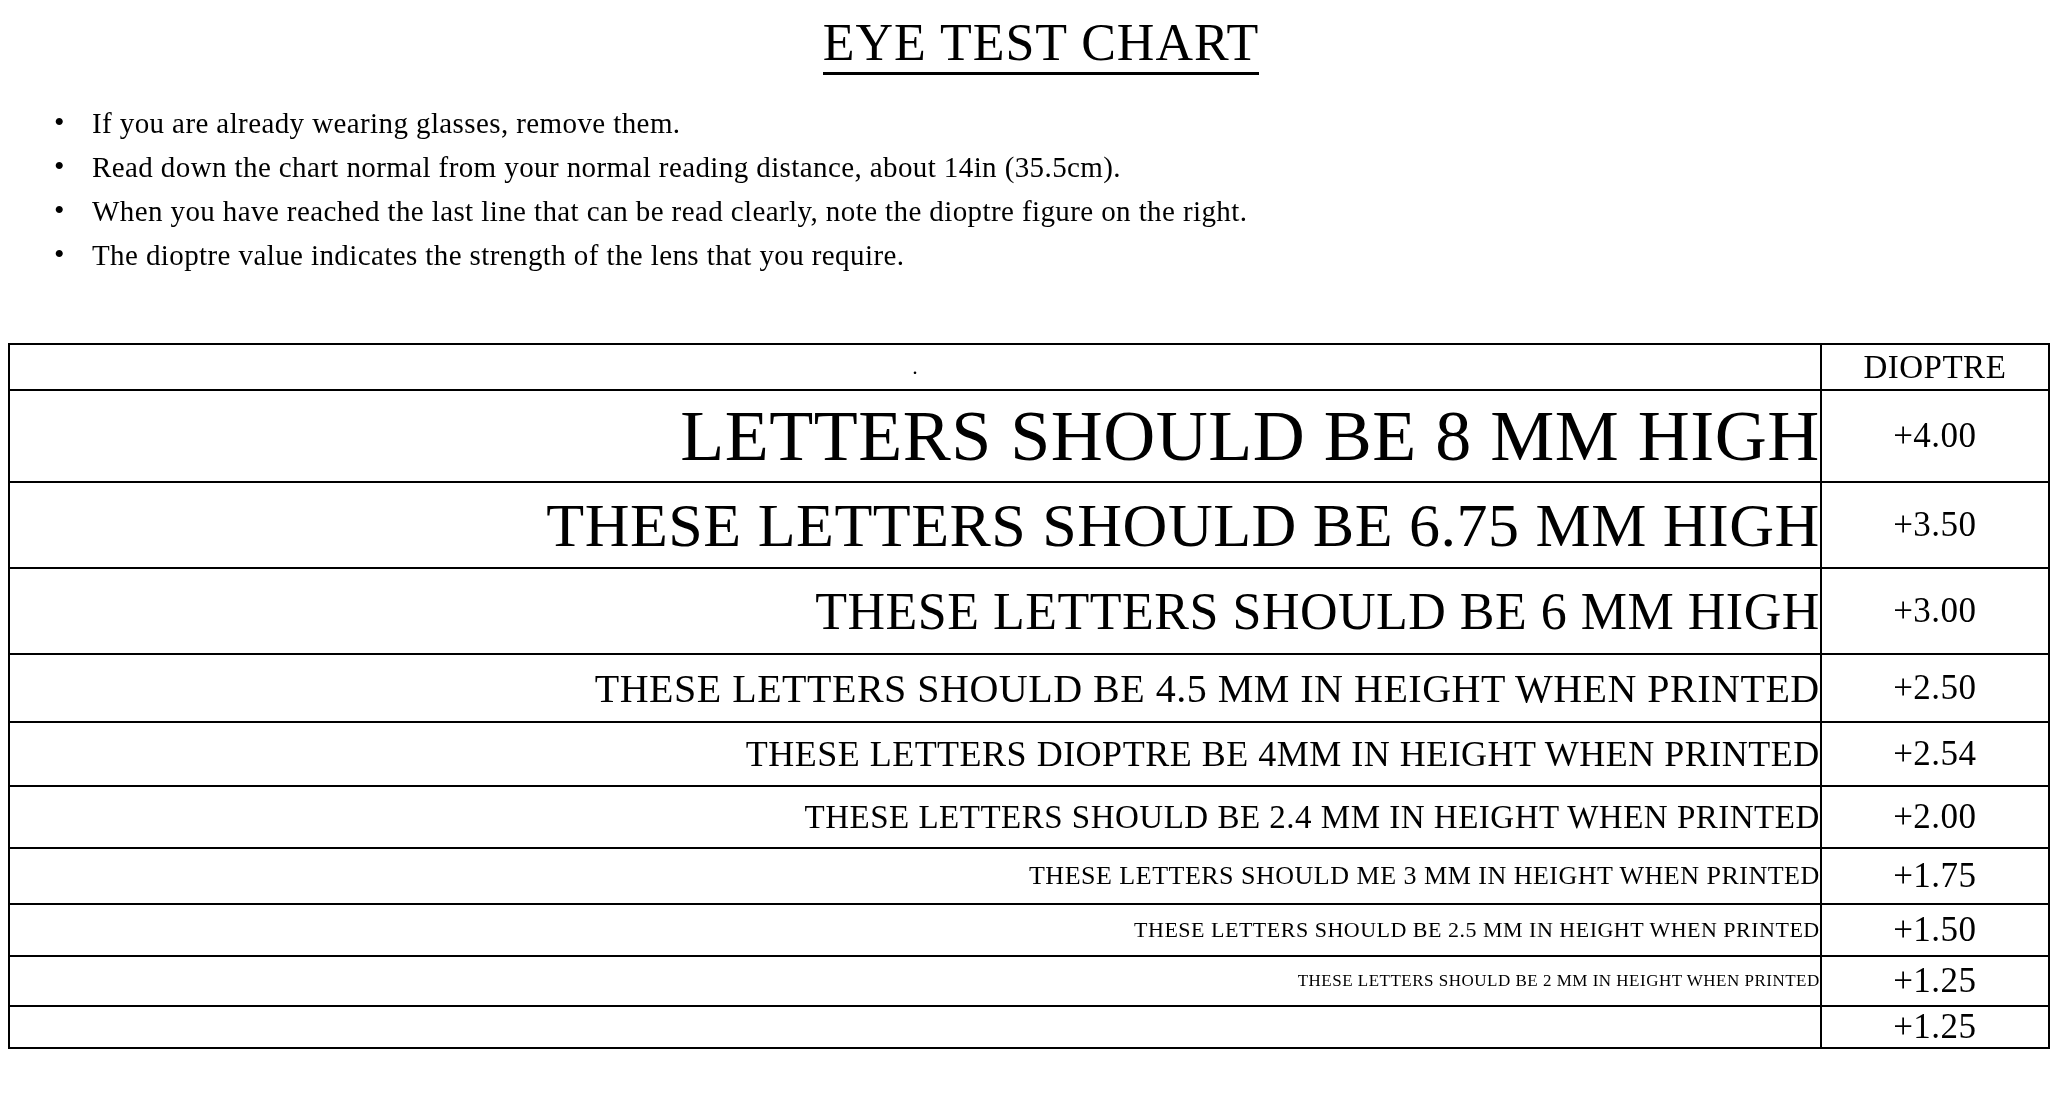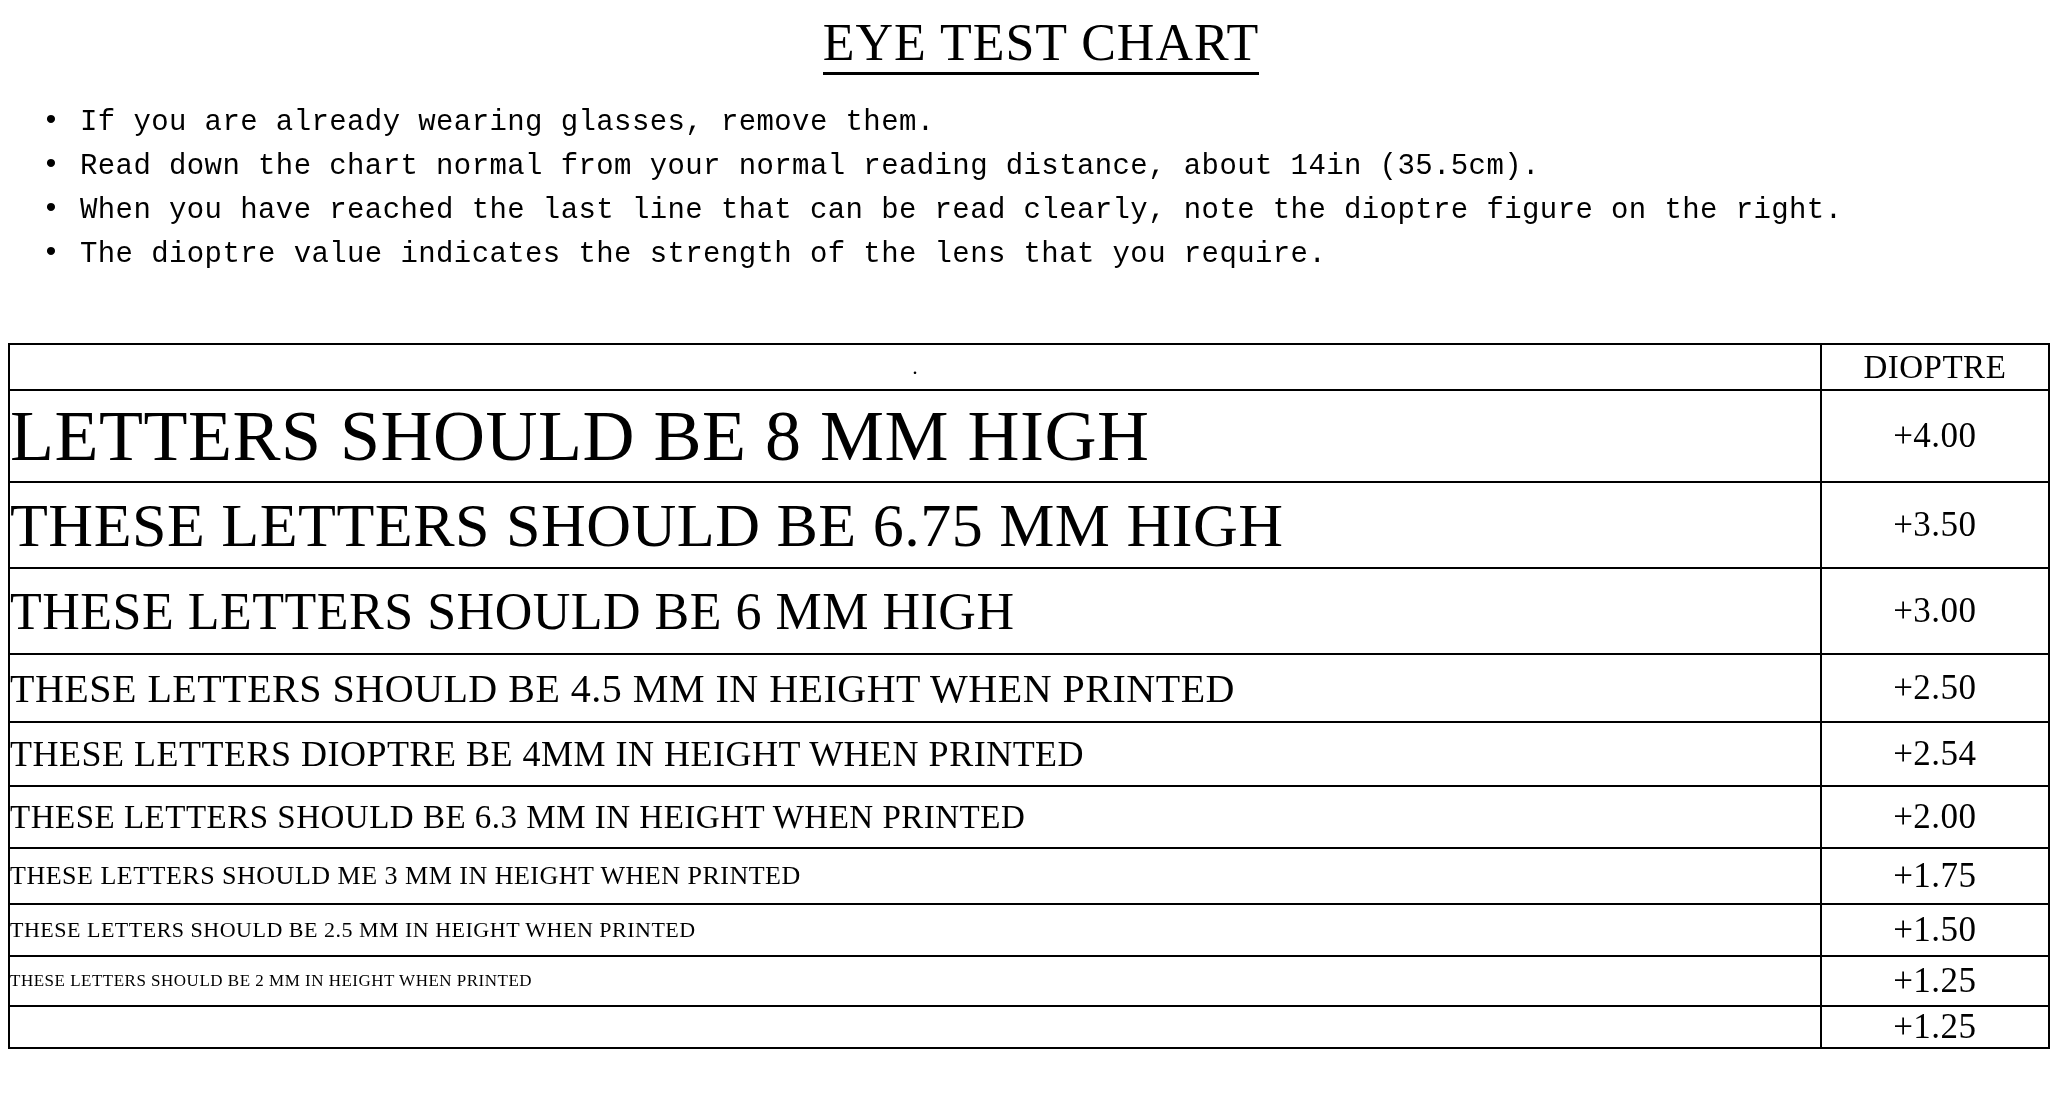--- a/index.html
+++ b/index.html
@@ -32,24 +32,24 @@
     font-family: "Liberation Serif", serif;
     font-size: 52px;
     letter-spacing: 1px;
     border-bottom: 3px solid #000;
     padding-bottom: 1px;
     line-height: 1.05;
   }
 
   
   .instructions {
-    margin: 26px 0 0 0;
+    margin: 26px 0 0 12px;
     padding: 0 0 0 28px;
     list-style: none;
-    font-family: Liberation Mono, monospace;
+    font-family: Liberation Serif, serif;
     font-size: 29px;
     line-height: 1.52;
   }
   .instructions li {
     position: relative;
     padding-left: 52px;
     letter-spacing: 0.4px;
   }
   .instructions li::before {
     content: "\2022";
@@ -87,20 +87,21 @@
     font-family: "Liberation Serif", serif;
     font-size: 33px;
     letter-spacing: 0.5px;
   }
 
   .line-cell {
     font-family: "Liberation Serif", serif;
     white-space: nowrap;
     padding-left: 14px;
     letter-spacing: 0.5px;
+    text-align: right;
   }
   .d-cell {
     text-align: center;
     font-family: "Liberation Serif", serif;
     font-size: 35px;
     letter-spacing: 0.5px;
   }
 
   
   .r0 .line-cell { font-size: 72px; }
@@ -174,21 +175,21 @@
       </tr>
       <tr class="r3">
         <td class="line-cell col-line">THESE LETTERS SHOULD BE 4.5 MM IN HEIGHT WHEN PRINTED</td>
         <td class="d-cell col-d">+2.50</td>
       </tr>
       <tr class="r4">
         <td class="line-cell col-line">THESE LETTERS DIOPTRE BE 4MM IN HEIGHT WHEN PRINTED</td>
         <td class="d-cell col-d">+2.54</td>
       </tr>
       <tr class="r5">
-        <td class="line-cell col-line">THESE LETTERS SHOULD BE 6.3 MM IN HEIGHT WHEN PRINTED</td>
+        <td class="line-cell col-line">THESE LETTERS SHOULD BE 2.4 MM IN HEIGHT WHEN PRINTED</td>
         <td class="d-cell col-d">+2.00</td>
       </tr>
       <tr class="r6">
         <td class="line-cell col-line">THESE LETTERS SHOULD ME 3 MM IN HEIGHT WHEN PRINTED</td>
         <td class="d-cell col-d">+1.75</td>
       </tr>
       <tr class="r7">
         <td class="line-cell col-line">THESE LETTERS SHOULD BE 2.5 MM IN HEIGHT WHEN PRINTED</td>
         <td class="d-cell col-d">+1.50</td>
       </tr>

